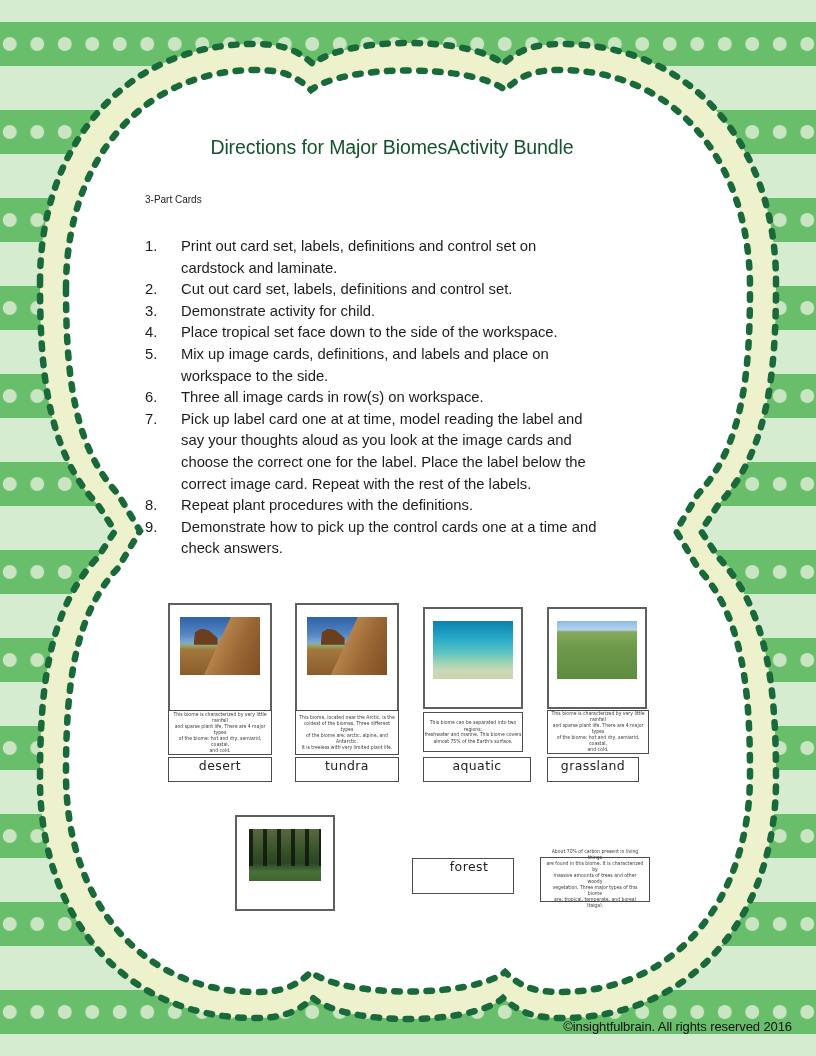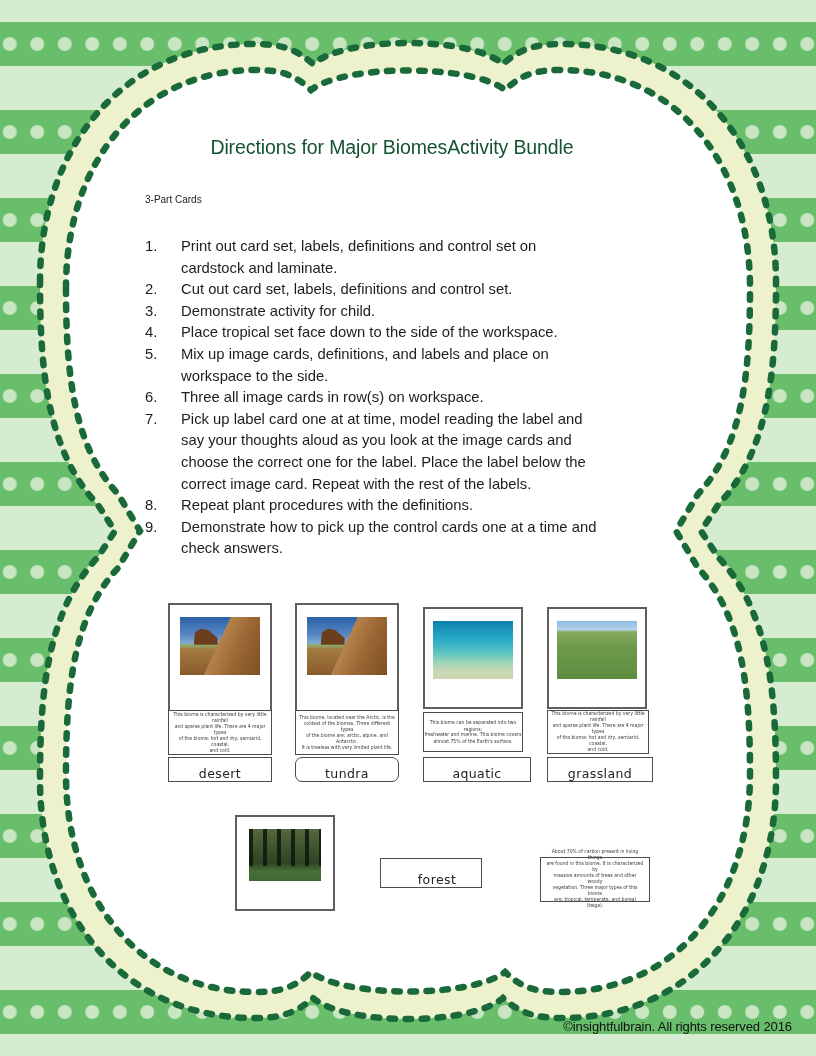--- a/index.html
+++ b/index.html
@@ -35,21 +35,21 @@
     position:absolute;background:#fff;border:1.5px solid #4c4c4c;box-sizing:border-box;
     display:flex;align-items:center;justify-content:center;
   }
   .deftext{
     flex:none;width:190px;transform:scale(0.52);
     font-size:8.8px;line-height:1.32;text-align:center;color:#3a3a3a;
     white-space:pre-line;font-family:"DejaVu Sans",sans-serif;
   }
   .labelcard{
     position:absolute;background:#fff;border:1.8px solid #4c4c4c;box-sizing:border-box;
-    display:flex;align-items:flex-end;justify-content:center;
+    display:flex;align-items:flex-start;justify-content:center;
     font-family:"DejaVu Sans",sans-serif;font-size:12.5px;color:#222;
     letter-spacing:0.4px;
   }
 
   
   .photo-desert{
     background:
       linear-gradient(115deg, rgba(0,0,0,0) 47%, #b5824a 48%, #9a6634 70%, #7d4f22 100%),
       linear-gradient(180deg, #2d62a8 0%, #5585c2 30%, #7fa6d4 44%, #8fae72 48%, #a3793f 56%, #8a5c2c 100%);
   }
@@ -181,34 +181,34 @@
   <div class="defcard" style="left:547px;top:710px;width:102px;height:44px;">
     <div class="deftext">This biome is characterized by very little rainfall
 and sparse plant life. There are 4 major types
 of the biome: hot and dry, semiarid, coastal,
 and cold.</div>
   </div>
 
   <div class="labelcard" style="left:168px;top:757px;width:104px;height:25px;">
     <span>desert</span>
   </div>
-  <div class="labelcard" style="left:295px;top:757px;width:104px;height:25px;border-radius:7px;">
+  <div class="labelcard" style="left:295px;top:757px;width:104px;height:25px;">
     <span>tundra</span>
   </div>
   <div class="labelcard" style="left:423px;top:757px;width:108px;height:25px;">
     <span>aquatic</span>
   </div>
-  <div class="labelcard" style="left:547px;top:757px;width:106px;height:25px;">
+  <div class="labelcard" style="left:547px;top:757px;width:92px;height:25px;">
     <span>grassland</span>
   </div>
 
   <div class="imgcard" style="left:235px;top:815px;width:100px;height:96px;">
     <div class="photo photo-forest" style="width:72px;height:52px;"></div>
   </div>
-  <div class="labelcard" style="left:380px;top:858px;width:102px;height:30px;padding-left:12px;">
+  <div class="labelcard" style="left:412px;top:858px;width:102px;height:36px;padding-left:12px;">
     <span>forest</span>
   </div>
   <div class="defcard" style="left:540px;top:857px;width:110px;height:45px;">
     <div class="deftext">About 70% of carbon present in living things
 are found in this biome. It is characterized by
 massive amounts of trees and other woody
 vegetation. Three major types of this biome
 are: tropical, temperate, and boreal (taiga).</div>
   </div>
 

